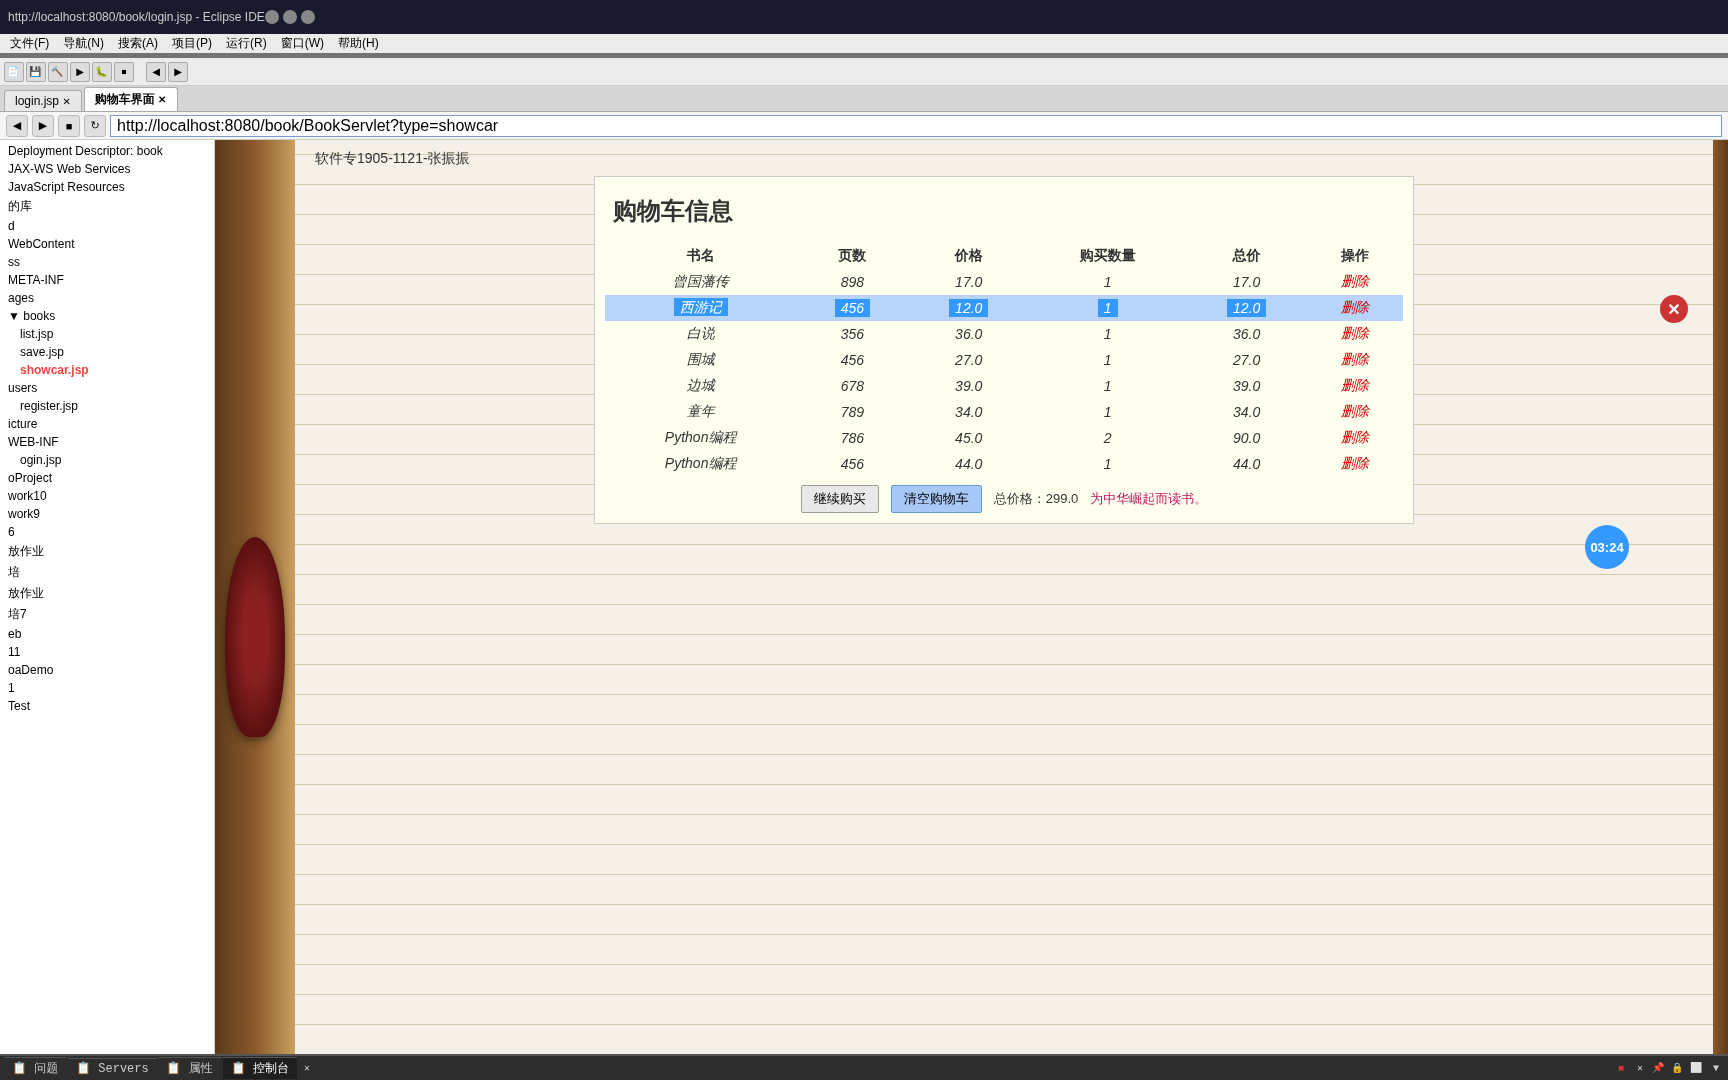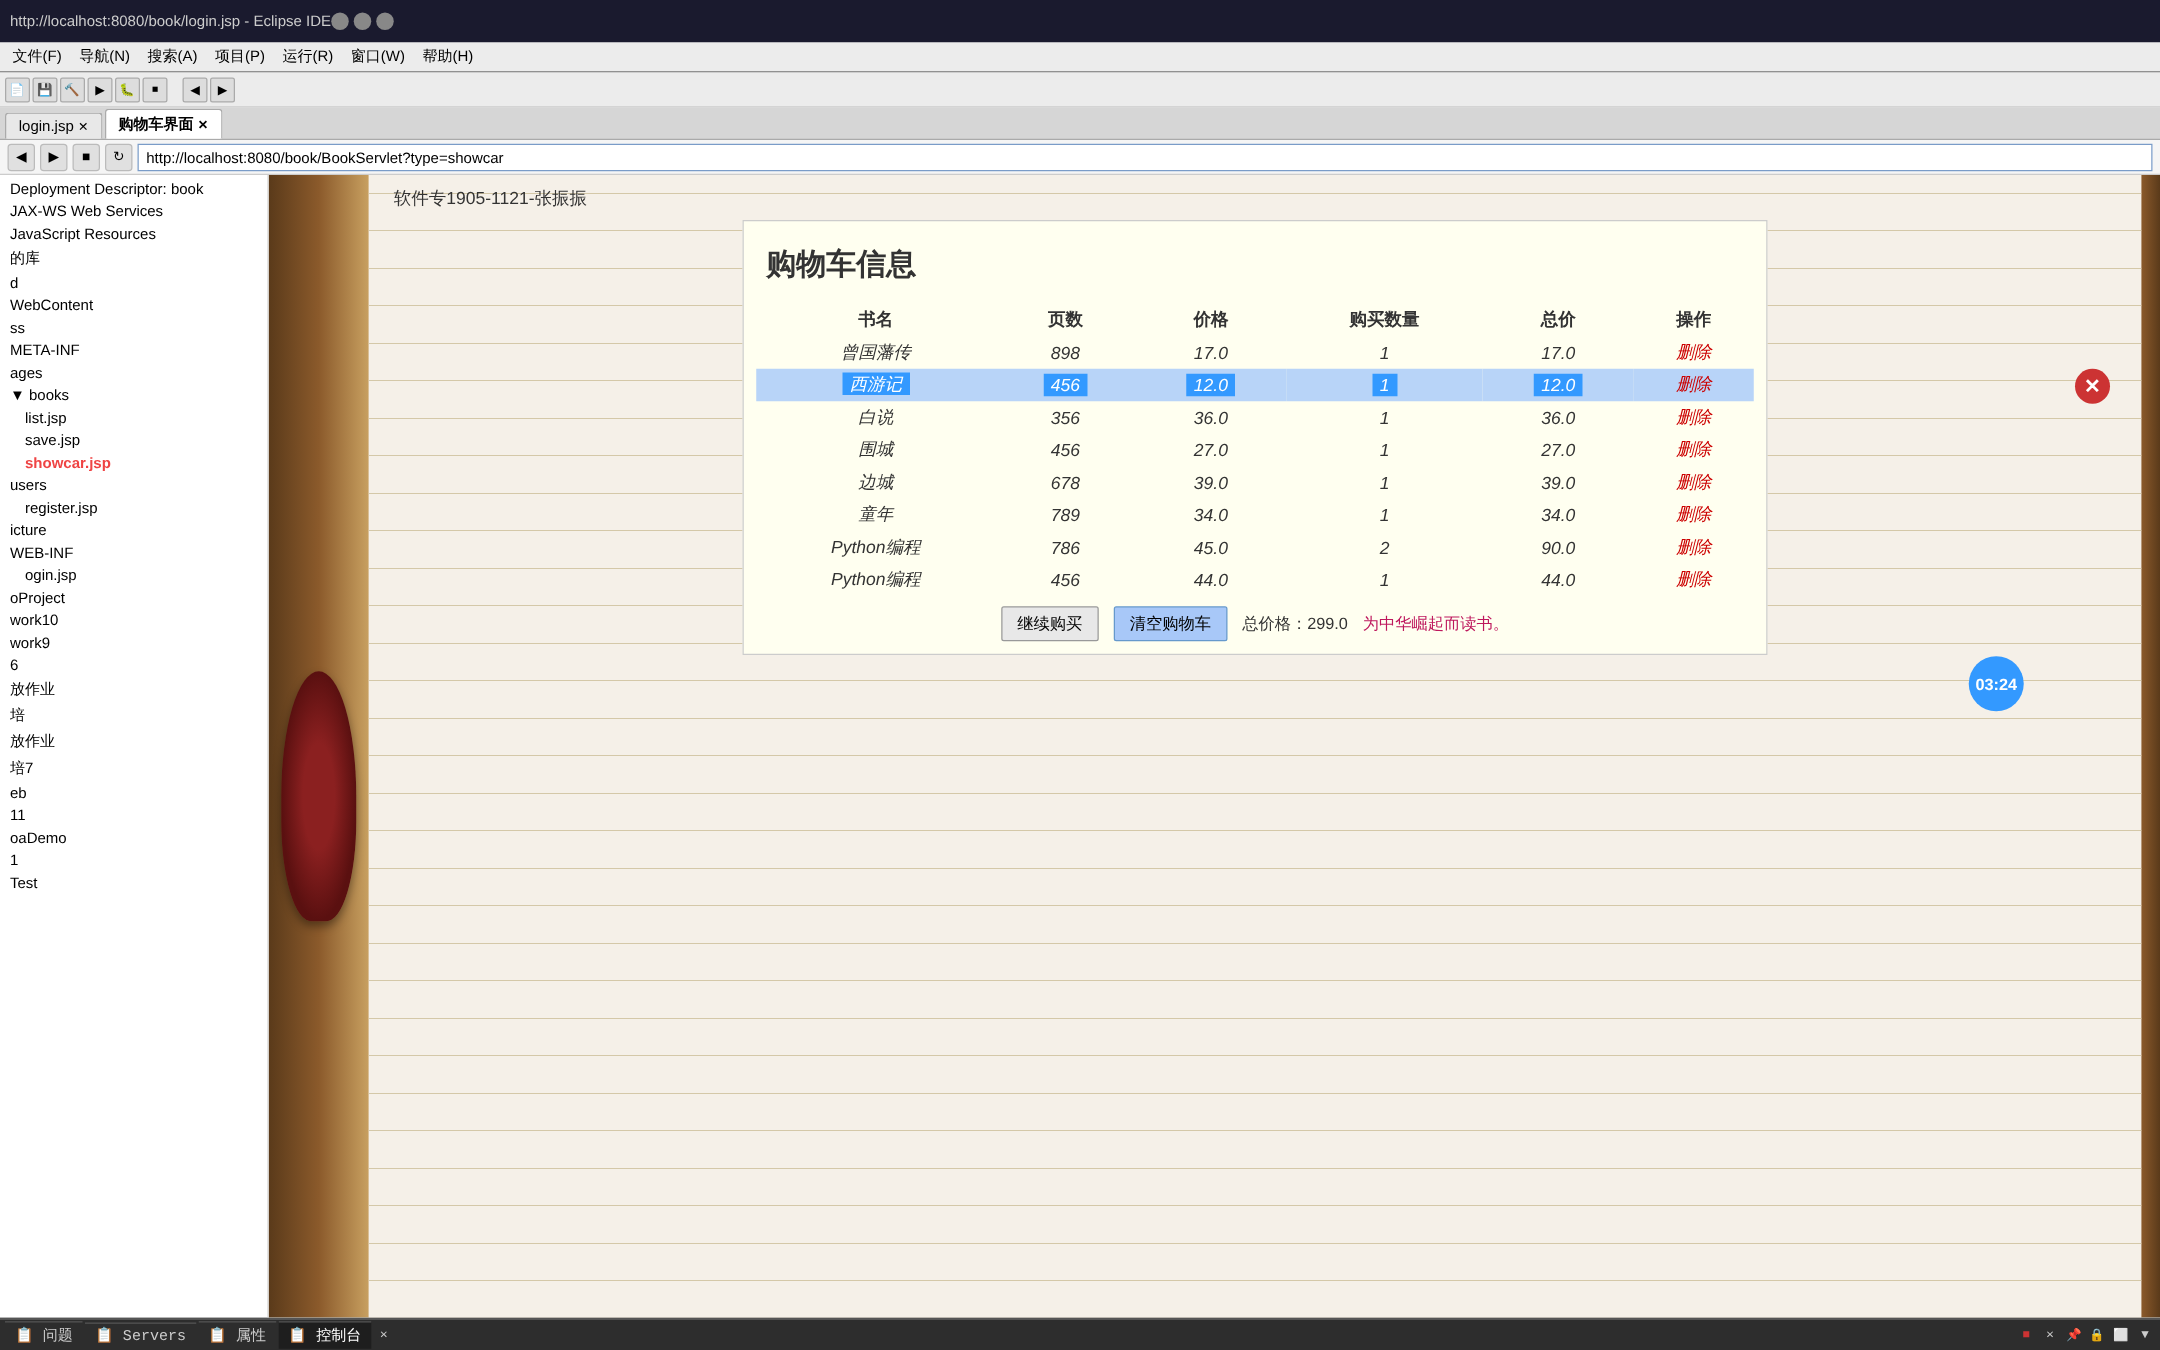--- a/index.html
+++ b/index.html
@@ -7,21 +7,21 @@
 
     
     #title-bar {
       height: 30px; background: #1a1a2e; display: flex; align-items: center; padding: 17px 8px; color: #ccc; font-size: 12px;
     }
     #title-bar .win-controls { display: flex; gap: 4px; }
     #title-bar .win-btn { width: 14px; height: 14px; border-radius: 50%; display: inline-block; }
 
     
     #menu-bar {
-      height: 24px; background: #ececec; border-bottom: 1px solid #737373; display: flex; align-items: center; padding: 0 4px; gap: 2px;
+      height: 24px; background: #ececec; border-bottom: 5px solid #737373; display: flex; align-items: center; padding: 0 4px; gap: 2px;
     }
     #menu-bar span { padding: 2px 6px; cursor: pointer; font-size: 12px; }
 
     
     #toolbar {
       height: 28px; background: #ececec; border-bottom: 1px solid #ccc; display: flex; align-items: center; padding: 0 4px; gap: 2px;
     }
     .tb-btn { width: 20px; height: 20px; background: #ddd; border: 1px solid #aaa; border-radius: 2px; font-size: 10px; cursor: pointer; display: inline-flex; align-items: center; justify-content: center; }
 
     
@@ -32,21 +32,21 @@
     .tab {
       padding: 3px 10px; background: #e8e8e8; border: 1px solid #aaa; border-bottom: none; font-size: 12px; cursor: pointer; margin-right: 2px; border-radius: 3px 3px 0 0;
     }
     .tab.active { background: #fff; font-weight: bold; margin-top: 40px; }
 
     
     #address-bar {
       height: 28px; background: #f5f5f5; border-bottom: 1px solid #ccc; display: flex; align-items: center; padding: 2px 6px; gap: 4px;
     }
     #address-bar .nav-btn { width: 22px; height: 22px; background: #e0e0e0; border: 1px solid #bbb; border-radius: 3px; font-size: 11px; cursor: pointer; display: inline-flex; align-items: center; justify-content: center; }
-    #address-input { flex: 1; height: 22px; border: 1px solid #7a9cc8; padding: 0 6px; font-size: 12px; background: #fff; }
+    #address-input { flex: 1; height: 22px; border: 1px solid #7a9cc8; padding: 0 6px; font-size: 16px; background: #fff; }
 
     
     #main-area {
       display: flex; height: calc(1080px - 30px - 24px - 28px - 26px - 28px - 30px);
     }
 
     
     #sidebar {
       width: 215px; background: #fff; border-right: 1px solid #ccc; overflow-y: auto; font-size: 12px; padding: 2px 0;
     }
@@ -123,21 +123,21 @@
 
     
     #close-btn {
       position: absolute; top: 155px; right: 25px; width: 28px; height: 28px;
       background: #cc3333; border-radius: 50%; display: flex; align-items: center; justify-content: center;
       color: white; font-weight: bold; font-size: 16px; cursor: pointer;
     }
 
     
     #timer-badge {
-      position: absolute; top: 385px; right: 94px; width: 44px; height: 44px;
+      position: absolute; top: 385px; right: 84px; width: 44px; height: 44px;
       background: #3399ff; border-radius: 50%; display: flex; align-items: center; justify-content: center;
       color: white; font-size: 13px; font-weight: bold; cursor: pointer;
     }
 
     
     #console-panel {
       height: 230px; background: #1e1e1e; border-top: 2px solid #555; overflow-y: auto;
       font-family: 'Courier New', monospace;
     }
     #console-tabs {

